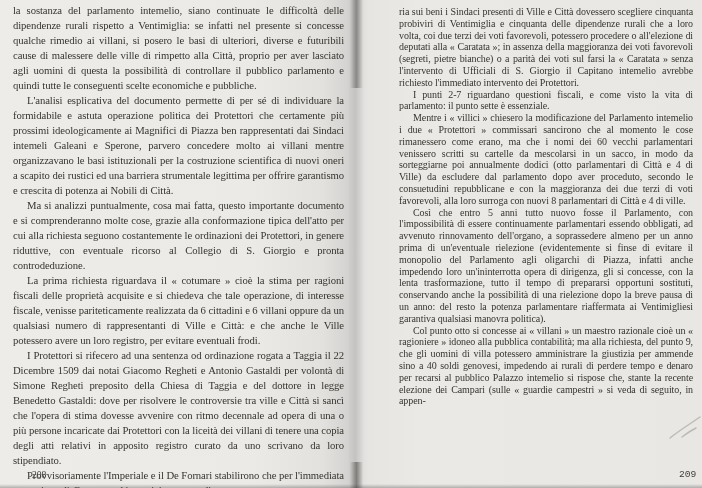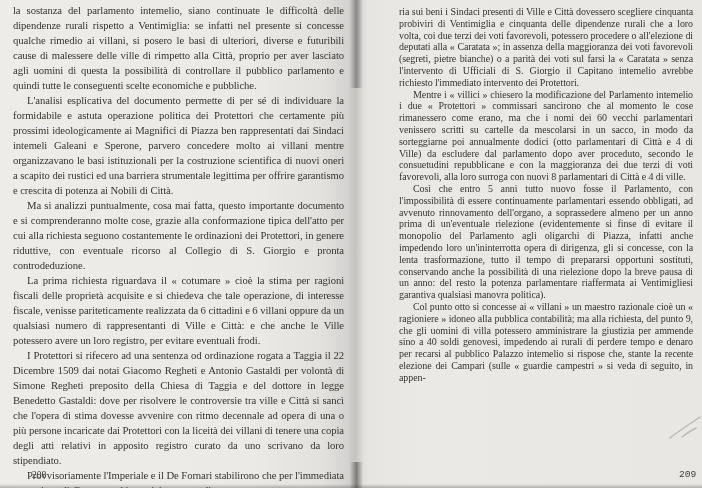--- a/index.html
+++ b/index.html
@@ -78,20 +78,21 @@
         <p class="indent">La prima richiesta riguardava il « cotumare » cioè la stima per ragioni fiscali delle proprietà acquisite e si chiedeva che tale operazione, di interesse fiscale, venisse pariteticamente realizzata da 6 cittadini e 6 villani oppure da un qualsiasi numero di rappresentanti di Ville e Città: e che anche le Ville potessero avere un loro registro, per evitare eventuali frodi.</p>
         <p class="indent">I Protettori si rifecero ad una sentenza od ordinazione rogata a Taggia il 22 Dicembre 1509 dai notai Giacomo Regheti e Antonio Gastaldi per volontà di Simone Regheti preposito della Chiesa di Taggia e del dottore in legge Benedetto Gastaldi: dove per risolvere le controversie tra ville e Città si sancì che l'opera di stima dovesse avvenire con ritmo decennale ad opera di una o più persone incaricate dai Protettori con la liceità dei villani di tenere una copia degli atti relativi in apposito registro curato da uno scrivano da loro stipendiato.</p>
         <p class="indent">Provvisoriamente l'Imperiale e il De Fornari stabilirono che per l'immediata operazione di <i>Caratata</i> od imposizione straordina-</p>
       </div>
     <div class="page-number pn-left">208</div>
   </div>
 
   <div class="page page-right">
     <div class="text-block text-right" id="right-paragraphs" style="left:48px;">
         <p>ria sui beni i Sindaci presenti di Ville e Città dovessero scegliere cinquanta probiviri di Ventimiglia e cinquanta delle dipendenze rurali che a loro volta, coi due terzi dei voti favorevoli, potessero procedere o all'elezione di deputati alla « Caratata »; in assenza della maggioranza dei voti favorevoli (segreti, pietre bianche) o a parità dei voti sul farsi la « Caratata » senza l'intervento di Ufficiali di S. Giorgio il Capitano intemelio avrebbe richiesto l'immediato intervento dei Protettori.</p>
+        <p class="indent">I punti 2-7 riguardano questioni fiscali, e come visto la vita di parlamento: il punto sette è essenziale.</p>
         <p class="indent">Mentre i « villici » chiesero la modificazione del Parlamento intemelio i due « Protettori » commissari sancirono che al momento le cose rimanessero come erano, ma che i nomi dei 60 vecchi parlamentari venissero scritti su cartelle da mescolarsi in un sacco, in modo da sorteggiarne poi annualmente dodici (otto parlamentari di Città e 4 di Ville) da escludere dal parlamento dopo aver proceduto, secondo le consuetudini repubblicane e con la maggioranza dei due terzi di voti favorevoli, alla loro surroga con nuovi 8 parlamentari di Città e 4 di ville.</p>
         <p class="indent">Così che entro 5 anni tutto nuovo fosse il Parlamento, con l'impossibilità di essere continuamente parlamentari essendo obbligati, ad avvenuto rinnovamento dell'organo, a soprassedere almeno per un anno prima di un'eventuale rielezione (evidentemente si finse di evitare il monopolio del Parlamento agli oligarchi di Piazza, infatti anche impedendo loro un'ininterrotta opera di dirigenza, gli si concesse, con la lenta trasformazione, tutto il tempo di prepararsi opportuni sostituti, conservando anche la possibilità di una rielezione dopo la breve pausa di un anno: del resto la potenza parlamentare riaffermata ai Ventimigliesi garantiva qualsiasi manovra politica).</p>
         <p class="indent">Col punto otto si concesse ai « villani » un maestro razionale cioè un « ragioniere » idoneo alla pubblica contabilità; ma alla richiesta, del punto 9, che gli uomini di villa potessero amministrare la giustizia per ammende sino a 40 soldi genovesi, impedendo ai rurali di perdere tempo e denaro per recarsi al pubblico Palazzo intemelio si rispose che, stante la recente elezione dei Campari (sulle « guardie campestri » si veda di seguito, in appen-</p>
       </div>
     <div class="page-number" style="left:328px; top:469px;font-family:Liberation Mono, monospace;">209</div>
   </div>
 
   <div class="gutter-line"></div>
   <div class="gutter-dark-top"></div>
   <div class="gutter-dark-bottom"></div>

